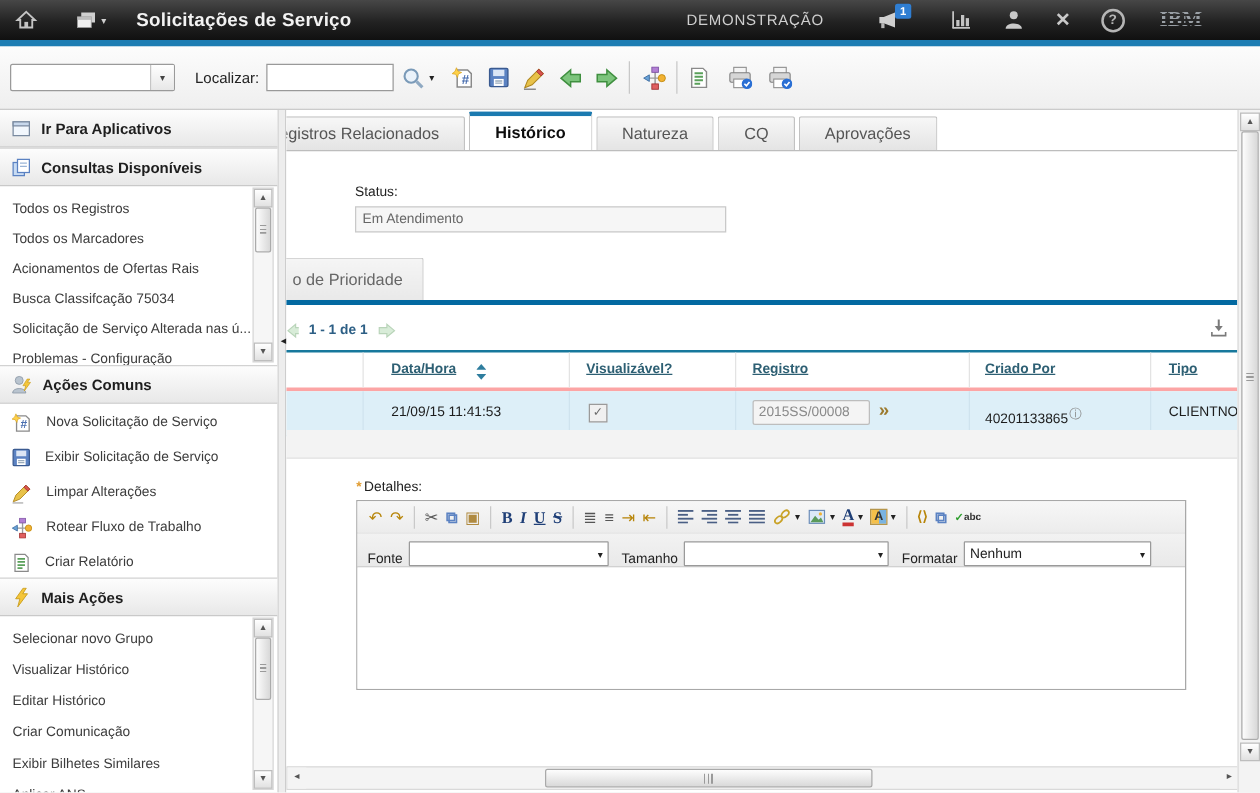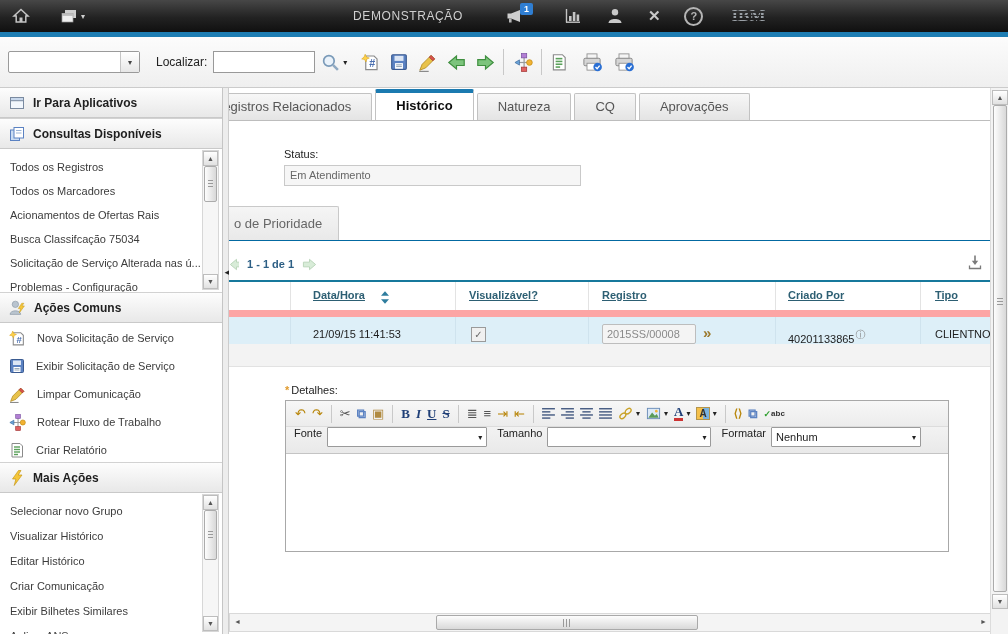--- a/index.html
+++ b/index.html
@@ -60,49 +60,49 @@
   .tabs{position:absolute;top:0;left:0;right:0;height:32px;display:flex;align-items:flex-end;border-bottom:1px solid #bdbdbd;overflow:hidden}
   .tab{height:26px;line-height:26px;padding:0 20px;background:linear-gradient(#f7f7f7,#e4e4e4);
        border:1px solid #c2c2c2;border-bottom:none;margin-right:3px;font-size:13px;color:#555;
        border-radius:2px 2px 0 0;white-space:nowrap;cursor:pointer}
   .tab.active{background:#fff;border-top:4px solid #1b7ab0;height:27px;line-height:25px;color:#0d0d0d;
               margin-bottom:-1px;border-bottom:1px solid #fff;font-weight:bold}
   .tab.clipped{margin-left:-36px}
   .status-label{position:absolute;left:55px;top:60px;color:#222}
   .status-input{position:absolute;left:55px;top:77px;width:290px;height:19px;background:#f6f6f6;
                 border:1px solid #c9c9c9;line-height:19px;padding-left:5px;color:#666}
-  .subtab-row{position:absolute;top:117px;left:0;right:0;height:35px;border-bottom:1px solid #0369a1}
+  .subtab-row{position:absolute;top:117px;left:0;right:0;height:35px;border-bottom:4px solid #0369a1}
   .subtab{position:absolute;left:-4px;bottom:0;height:33px;line-height:33px;padding:0 16px 0 8px;
           background:linear-gradient(#f5f5f5,#e9e9e9);border:1px solid #c9c9c9;border-bottom:none;
           font-size:13px;color:#666;border-radius:2px 2px 0 0;cursor:pointer}
   .pagrow{position:absolute;top:166px;left:0;height:20px;display:flex;align-items:center}
   .pag-text{color:#2d5f85;font-weight:bold;margin:0 8px}
   .exp-btn{position:absolute;left:738px;top:166px;cursor:pointer}
   
   .tbl{position:absolute;top:192px;left:0;width:761px}
-  .thead{position:relative;height:28px;border-top:2px solid #17789c;border-bottom:7px solid #fca5a5;background:#fff}
+  .thead{position:relative;height:28px;border-top:2px solid #17789c;border-bottom:3px solid #fca5a5;background:#fff}
   .th{position:absolute;top:7px;font-weight:bold;font-size:11px;color:#2d5f73;text-decoration:underline;cursor:pointer;white-space:nowrap}
   .colsep{position:absolute;top:0;bottom:0;width:1px;background:#e3e3e3}
   .trow{position:relative;height:35px;background:#ddeff8;border-bottom:1px solid #cfe3ee;cursor:pointer}
   .td{position:absolute;top:11px;font-size:11px;color:#1d1d1d;white-space:nowrap}
   .cb{position:absolute;left:242px;top:10px;width:13px;height:13px;border:1px solid #9a9a9a;background:#f0f0f0;
       color:#6a6a6a;font-size:10px;line-height:13px;text-align:center;cursor:default}
   .reg-input{position:absolute;left:373px;top:7px;width:88px;height:18px;background:#f4f4f4;border:1px solid #bdbdbd;
              border-radius:2px;line-height:18px;padding-left:4px;color:#8a8a8a;font-size:11px}
   .chev{position:absolute;left:474px;top:7px;font-size:15px;font-weight:bold;color:#9c7a2e;cursor:pointer}
   .info-ic{font-size:10px;color:#888;vertical-align:super;margin-left:1px;cursor:pointer}
   .afterband{position:absolute;top:256px;left:0;right:0;height:22px;background:#f3f3f3;border-bottom:1px solid #e2e2e2}
   
   .det-label{position:absolute;left:56px;top:296px;color:#222}
   .req-star{color:#e09a2d;font-weight:bold;margin-right:2px}
   .editor{position:absolute;left:56px;top:312px;width:662px;height:150px;border:1px solid #a8a8a8;background:#fff}
   .etb1{height:25px;background:linear-gradient(#f7f7f7,#ececec);border-bottom:1px solid #dcdcdc;
         display:flex;align-items:center;padding-left:6px}
   .etb2{height:26px;background:linear-gradient(#f2f2f2,#e9e9e9);border-bottom:1px solid #c4c4c4;
-        display:flex;align-items:flex-start;padding-left:8px;font-size:11px;color:#222}
+        display:flex;align-items:flex-end;padding-left:8px;font-size:11px;color:#222}
   .ebtn{display:flex;align-items:center;margin:0 3px;cursor:pointer;color:#555;font-size:13px}
   .ebtn .g{display:inline-block;text-align:center}
   .esep{width:1px;height:18px;background:#c9c9c9;margin:0 5px}
   .g.fmt{color:#1f3f77;font-weight:bold;font-family:"Liberation Serif",serif;font-size:13px}
   .g.it{font-style:italic}.g.un{text-decoration:underline}.g.st{text-decoration:line-through}
   .g.gold{color:#b8860b}.g.blue{color:#5b82c2;font-weight:bold}.g.tan{color:#b08a40}
   .fontA{color:#1f3f77;font-weight:bold;font-family:"Liberation Serif",serif;border-bottom:3px solid #c33;line-height:12px}
   .hlA{color:#333;font-weight:bold;font-size:10px;background:linear-gradient(90deg,#f5c04a 50%,#7ab3e0 50%);
        padding:0 2px;border:1px solid #b5954a;line-height:11px}
   .abc{font-size:8px;font-weight:bold;color:#333;letter-spacing:0}
@@ -269,20 +269,21 @@
       <svg width="18" height="18">
         <use href="#sym-home"></use>
       </svg>
     </span>
   <span class="tb-ic" style="margin-left:30px">
     <svg width="18" height="18">
         <use href="#sym-windows-stack"></use>
       </svg>
     <span class="caret-lite">▾</span>
   </span>
+  <span class="app-title">Solicitações de Serviço</span>
   <span class="env">DEMONSTRAÇÃO</span>
   <span class="tb-ic" style="margin-left:42px">
     <svg width="18" height="18">
         <use href="#sym-megaphone"></use>
       </svg>
     <span class="badge">1</span>
   </span>
   <span class="tb-ic" style="margin-left:28px">
       <svg width="18" height="18">
         <use href="#sym-barchart"></use>
@@ -419,21 +420,21 @@
           </svg>
         </span>
       <span>Exibir Solicitação de Serviço</span>
     </div>
     <div class="aitem" style="top:60px;width:100%">
       <span class="aic">
           <svg width="17" height="17">
             <use href="#sym-clear"></use>
           </svg>
         </span>
-      <span>Limpar Comunicação</span>
+      <span>Limpar Alterações</span>
     </div>
     <div class="aitem" style="top:88px;width:100%">
       <span class="aic">
           <svg width="17" height="17">
             <use href="#sym-workflow"></use>
           </svg>
         </span>
       <span>Rotear Fluxo de Trabalho</span>
     </div>
     <div class="aitem" style="top:116px;width:100%">

